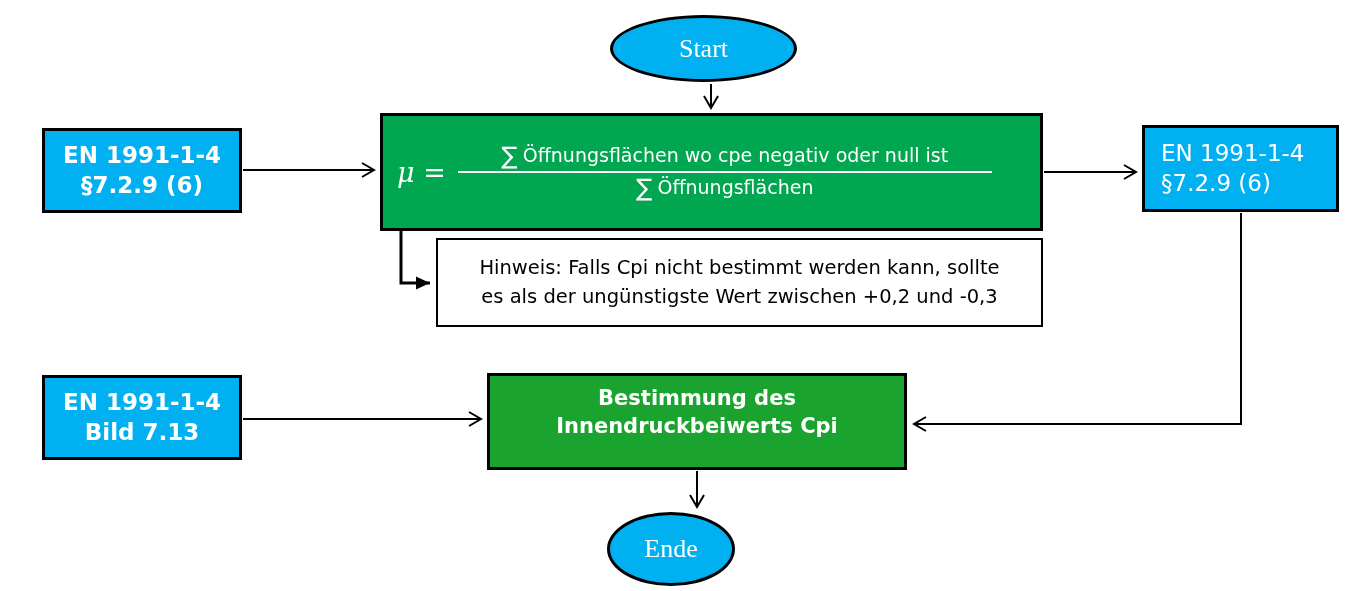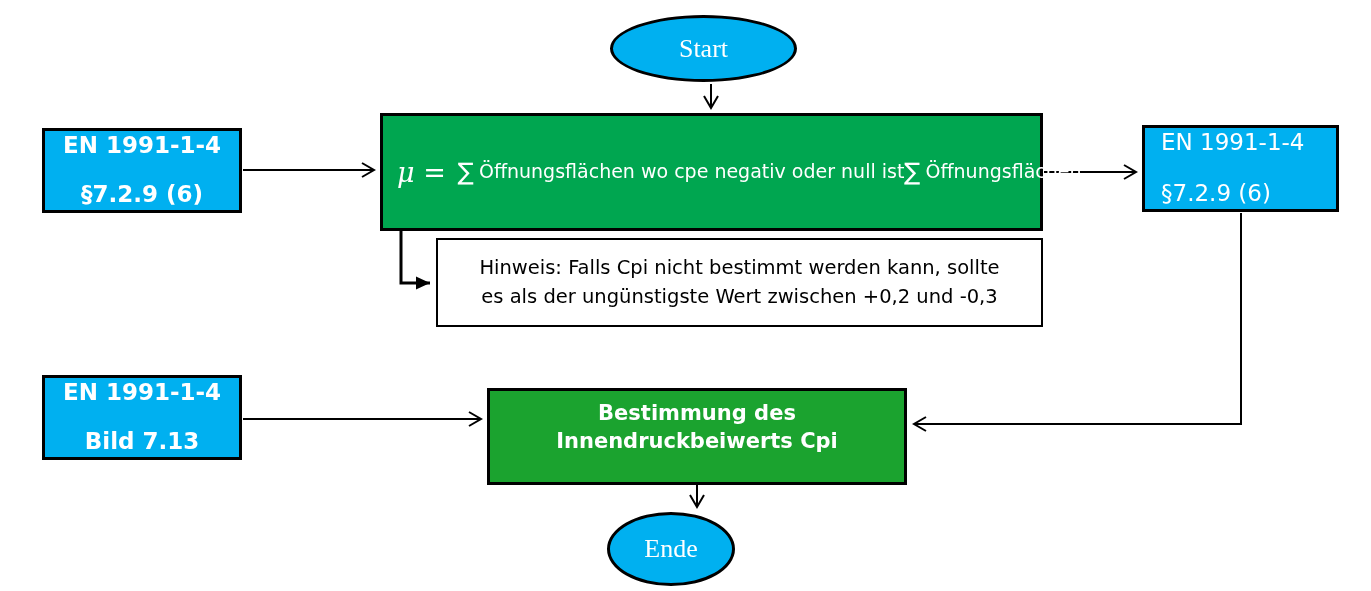--- a/index.html
+++ b/index.html
@@ -40,21 +40,20 @@
     color: var(--text-white, #fff);
     font-size: 26px;
     font-family: Liberation Serif, serif;
   }
   .ref-box {
     background: var(--node-cyan, #00B0F0);
     border: 3px solid var(--outline-black, #000);
     color: var(--text-white, #fff);
     font-size: 23px;
     line-height: 1.3;
-    justify-content: space-between;
   }
   .ref-box.bold { font-weight: bold; }
   .ref-box.left-align {
     align-items: flex-start;
     text-align: left;
     padding-left: 16px;
   }
   .formula-box {
     background: var(--formula-green, #00A650);
     border: 3px solid var(--outline-black, #000);
@@ -66,21 +65,21 @@
   .mu {
     font-family: "DejaVu Serif", "Liberation Serif", serif;
     font-style: italic;
     font-size: 27px;
     margin-right: 12px;
     white-space: nowrap;
   }
   .fraction {
     flex: 1;
     display: flex;
-    flex-direction: row;
+    flex-direction: column;
     align-items: center;
     text-align: right;
   }
   .fraction .line-text {
     font-size: 19px;
     padding: 3px 0 5px 0;
     white-space: nowrap;
   }
   .fraction .sum {
     font-size: 24px;
@@ -101,21 +100,20 @@
     line-height: 1.45;
   }
   .process-box {
     background: var(--process-green, #1BA32F);
     border: 3px solid var(--outline-black, #000);
     color: var(--text-white, #fff);
     font-size: 21px;
     font-weight: bold;
     line-height: 1.3;
     padding-bottom: 18px;
-    margin-top: 15px;
   }
   
   #start-ellipse      { left: 610px; top: 15px;  width: 187px; height: 67px; }
   #ref-top-left       { left: 42px;  top: 128px; width: 200px; height: 85px; }
   #formula-box        { left: 380px; top: 113px; width: 663px; height: 118px; }
   #ref-top-right      { left: 1142px;top: 125px; width: 197px; height: 87px; }
   #note-box           { left: 436px; top: 238px; width: 607px; height: 89px; }
   #ref-bottom-left    { left: 42px;  top: 375px; width: 200px; height: 85px; }
   #process-box        { left: 487px; top: 373px; width: 420px; height: 97px; }
   #end-ellipse        { left: 607px; top: 512px; width: 128px; height: 74px; }

